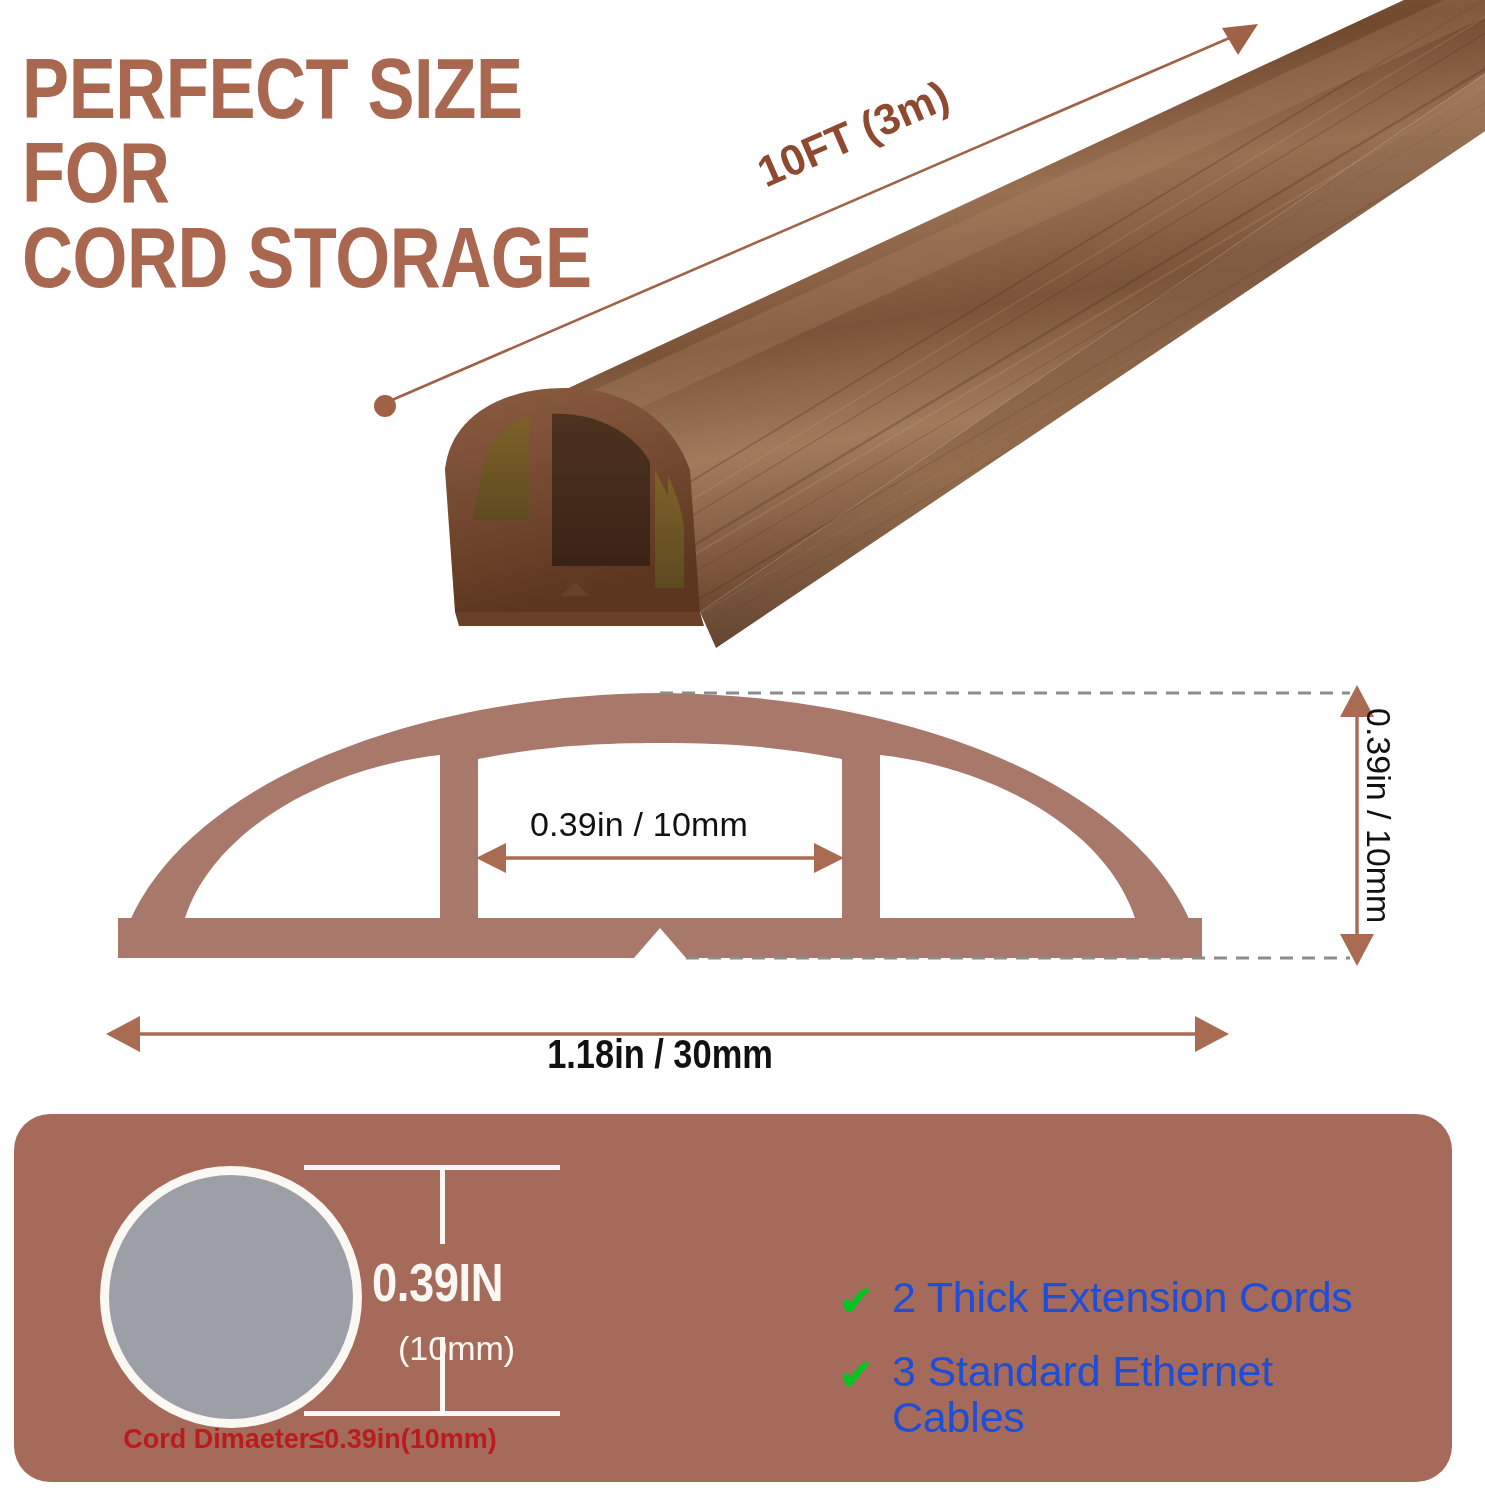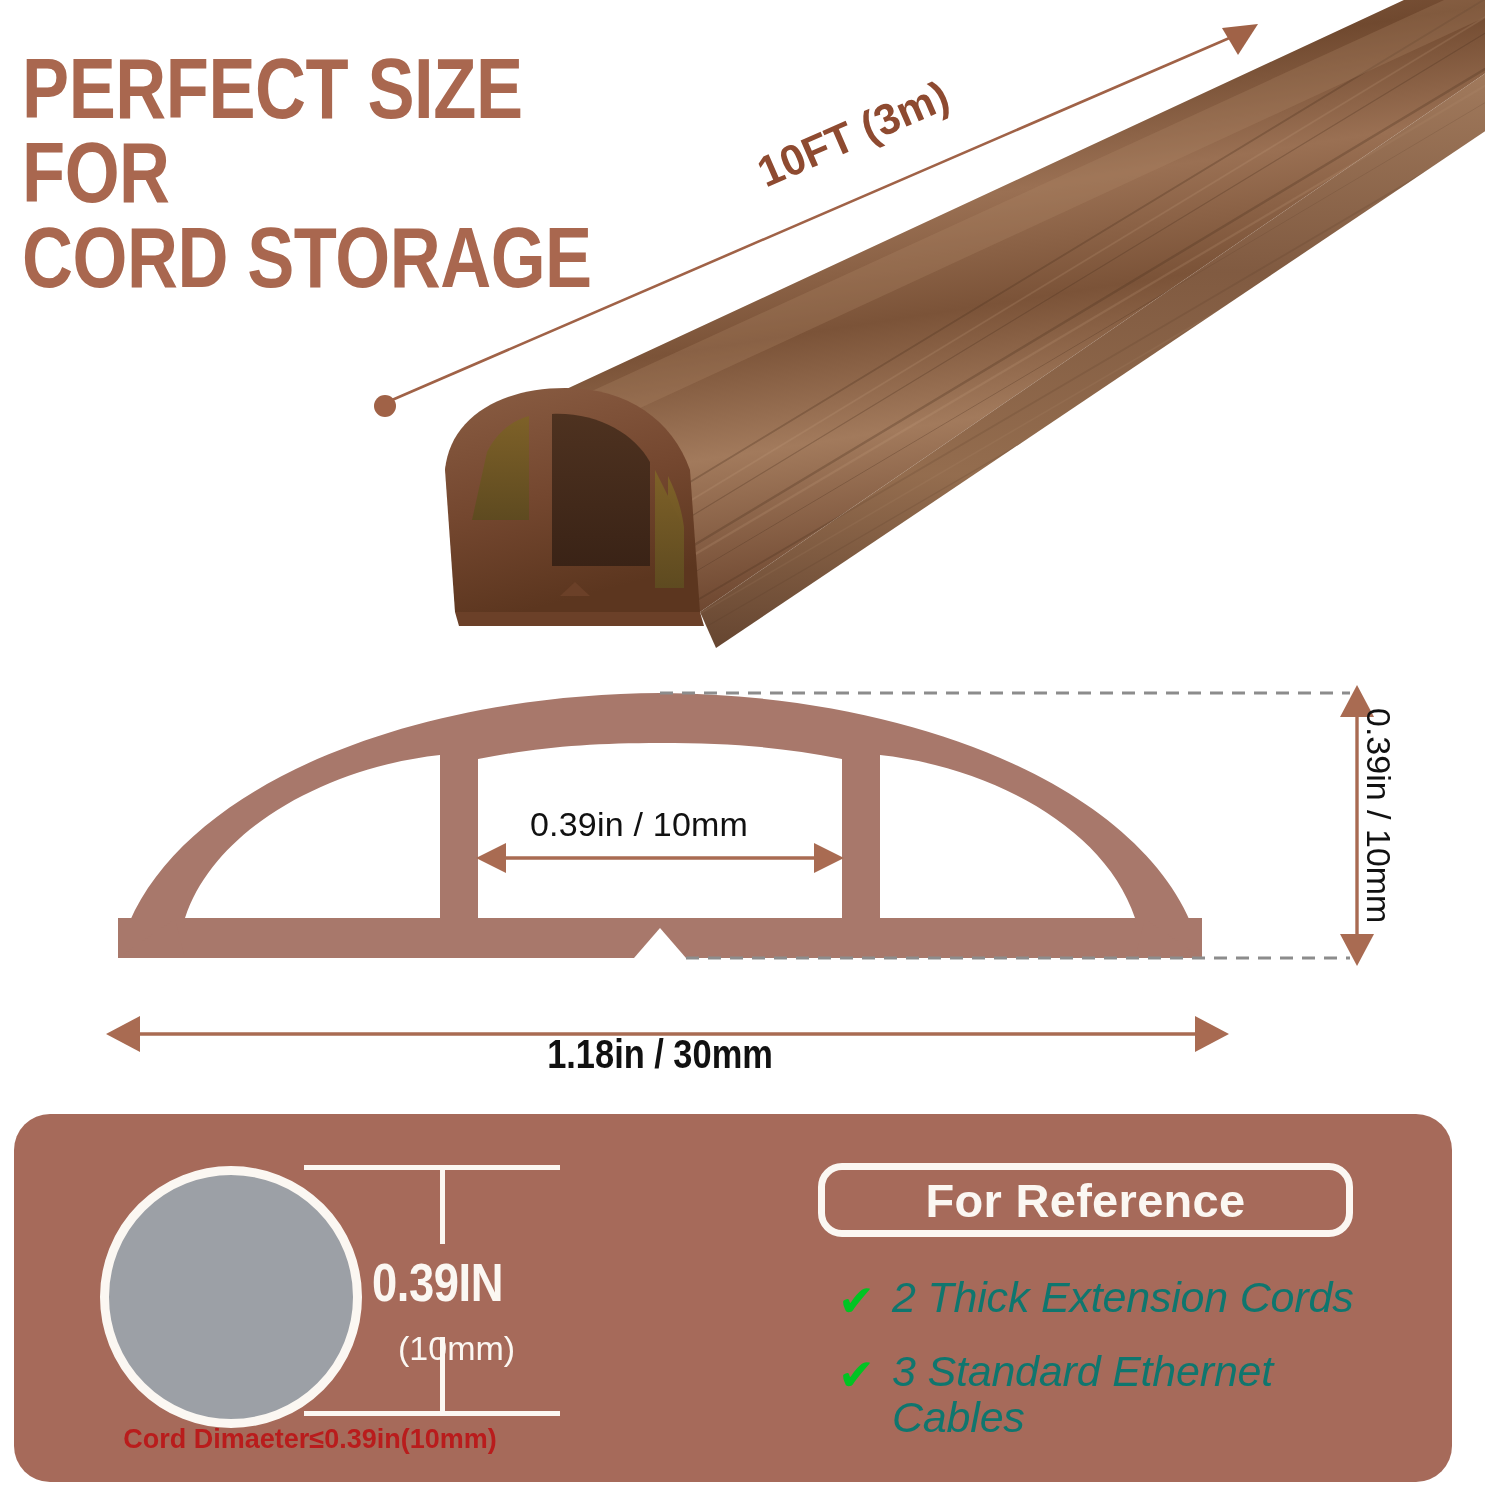--- a/index.html
+++ b/index.html
@@ -85,21 +85,21 @@
   }
   .ref-badge span{
     font-size:47px;font-weight:bold;color:#FBF7F2;letter-spacing:.3px;line-height:1;
   }
   .ref-list{position:absolute;left:838px;top:1275px;width:600px;}
   .ref-item{display:flex;align-items:flex-start;margin-bottom:26px;}
   .chk{
     width:54px;flex:0 0 54px;color:#00C423;font-size:44px;font-weight:bold;line-height:1;
     margin-top:4px;
   }
-  .ref-text{font-size:43px;color:#0f766e;line-height:1.06;letter-spacing:-.2px;font-style:italic;}
+  .ref-text{font-size:43px;color:#1d4ed8;line-height:1.06;letter-spacing:-.2px;}
 </style>
 </head>
 <body>
 
 <div class="stage">
 
   <div class="headline">PERFECT SIZE FOR
 CORD STORAGE</div>
 
   <div class="photo-wrap">
@@ -261,23 +261,20 @@
   <div class="cord-circle"></div>
   <div class="bracket-top"></div>
   <div class="bracket-bot"></div>
   <div class="bracket-v1"></div>
   <div class="bracket-v2"></div>
 
   <div class="in-big">0.39IN</div>
   <div class="in-small">(10mm)</div>
   <div class="cord-caption">Cord Dimaeter≤0.39in(10mm)</div>
 
-  <div class="ref-badge">
-    <span>For Reference</span>
-  </div>
 
   <div class="ref-list">
     <div class="ref-item">
       <div class="chk">✔</div>
       <div class="ref-text">2 Thick Extension Cords</div>
     </div>
     <div class="ref-item">
       <div class="chk">✔</div>
       <div class="ref-text" style="white-space:pre-line;">3 Standard Ethernet
 Cables</div>

